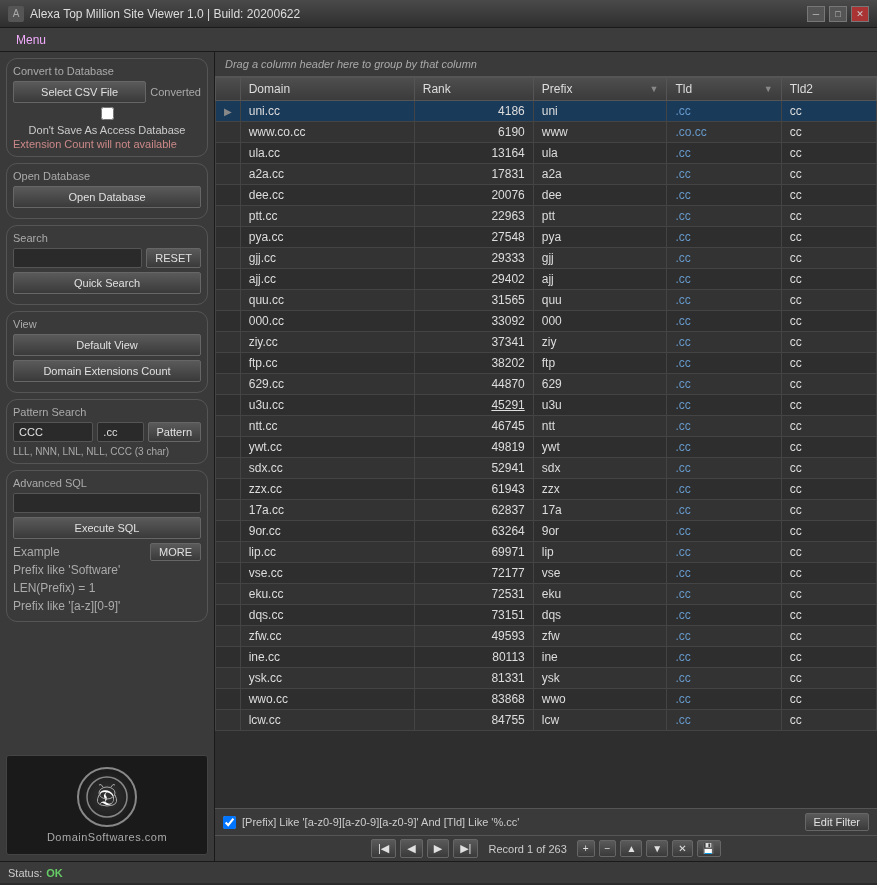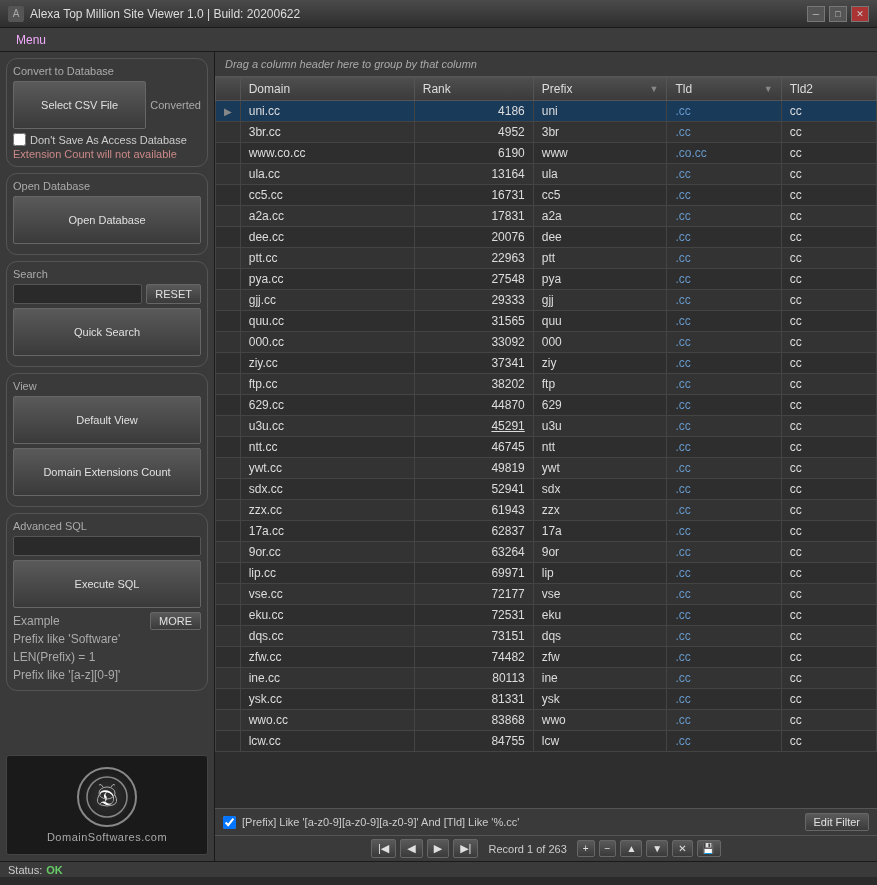--- a/index.html
+++ b/index.html
@@ -90,21 +90,21 @@
       font-size: 11px;
       color: #aaa;
       margin-bottom: 4px;
     }
 
     .btn {
       width: 100%;
       background: linear-gradient(to bottom, #5a5a5a, #3a3a3a);
       border: 1px solid #666;
       color: #e0e0e0;
-      padding: 17px 8px;
+      padding: 4px 8px;
       cursor: pointer;
       font-size: 11px;
       border-radius: 2px;
       margin-bottom: 4px;
     }
 
     .convert-top {
       display: flex;
       align-items: center;
       gap: 4px;
@@ -117,20 +117,21 @@
       white-space: nowrap;
     }
 
     .checkbox-row {
       display: flex;
       align-items: center;
       gap: 4px;
       font-size: 11px;
       color: #ccc;
       margin-bottom: 2px;
+      flex-direction: column;
     }
     .not-available {
       font-size: 11px;
       color: #cc8888;
     }
 
     input[type="text"] {
       width: 100%;
       background: #2a2a2a;
       border: 1px solid #555;
@@ -372,21 +373,21 @@
       color: #e0e0e0;
       padding: 2px 5px;
       cursor: pointer;
       font-size: 10px;
       border-radius: 2px;
     }
 
     
     #status-bar {
       background: #3a3a3a;
-      height: 16px;
+      height: 22px;
       display: flex;
       align-items: center;
       padding: 0 8px;
       border-top: 1px solid #1a1a1a;
       font-size: 11px;
       color: #ccc;
       gap: 4px;
     }
     .status-ok {
       color: #66cc66;
@@ -442,20 +443,29 @@
       </div>
       <button class="btn">Quick Search</button>
     </div>
 
     <div class="section-box">
       <div class="section-label">View</div>
       <button class="btn">Default View</button>
       <button class="btn">Domain Extensions Count</button>
     </div>
 
+    <div class="section-box">
+      <div class="section-label">Pattern Search</div>
+      <div class="pattern-inputs">
+        <input type="text" value="CCC" style="">
+        <input type="text" value=".cc" style="">
+        <button class="pattern-btn">Pattern</button>
+      </div>
+      <div class="pattern-hint">LLL, NNN, LNL, NLL, CCC (3 char)</div>
+    </div>
 
     <div class="section-box">
       <div class="section-label">Advanced SQL</div>
       <input type="text" style="margin-bottom: 4px;">
       <button class="btn">Execute SQL</button>
       <div style="display:flex; justify-content:space-between; align-items:flex-start;">
         <div class="example-block">
           <div>Example</div>
           <div>Prefix like 'Software'</div>
           <div>LEN(Prefix) = 1</div>
@@ -524,52 +534,36 @@
         <tr class="selected">
               <td class="row-indicator">▶</td>
               <td>uni.cc</td>
               <td style="text-align: right;">4186</td>
               <td>uni</td>
               <td class="tld-col">.cc</td>
               <td>cc</td>
             </tr>
             <tr>
               <td class="row-indicator"></td>
-              <td>3br.cc</td>
-              <td style="text-align: right;">4952</td>
-              <td>3br</td>
-              <td class="tld-col">.cc</td>
-              <td>cc</td>
-            </tr>
-            <tr>
-              <td class="row-indicator"></td>
               <td>www.co.cc</td>
               <td style="text-align: right;">6190</td>
               <td>www</td>
               <td class="tld-col">.co.cc</td>
               <td>cc</td>
             </tr>
             <tr>
               <td class="row-indicator"></td>
               <td>ula.cc</td>
               <td style="text-align: right;">13164</td>
               <td>ula</td>
               <td class="tld-col">.cc</td>
               <td>cc</td>
             </tr>
             <tr>
               <td class="row-indicator"></td>
-              <td>cc5.cc</td>
-              <td style="text-align: right;">16731</td>
-              <td>cc5</td>
-              <td class="tld-col">.cc</td>
-              <td>cc</td>
-            </tr>
-            <tr>
-              <td class="row-indicator"></td>
               <td>a2a.cc</td>
               <td style="text-align: right;">17831</td>
               <td>a2a</td>
               <td class="tld-col">.cc</td>
               <td>cc</td>
             </tr>
             <tr>
               <td class="row-indicator"></td>
               <td>dee.cc</td>
               <td style="text-align: right;">20076</td>
@@ -596,20 +590,28 @@
             <tr>
               <td class="row-indicator"></td>
               <td>gjj.cc</td>
               <td style="text-align: right;">29333</td>
               <td>gjj</td>
               <td class="tld-col">.cc</td>
               <td>cc</td>
             </tr>
             <tr>
               <td class="row-indicator"></td>
+              <td>ajj.cc</td>
+              <td style="text-align: right;">29402</td>
+              <td>ajj</td>
+              <td class="tld-col">.cc</td>
+              <td>cc</td>
+            </tr>
+            <tr>
+              <td class="row-indicator"></td>
               <td>quu.cc</td>
               <td style="text-align: right;">31565</td>
               <td>quu</td>
               <td class="tld-col">.cc</td>
               <td>cc</td>
             </tr>
             <tr>
               <td class="row-indicator"></td>
               <td>000.cc</td>
               <td style="text-align: right;">33092</td>
@@ -725,21 +727,21 @@
               <td class="row-indicator"></td>
               <td>dqs.cc</td>
               <td style="text-align: right;">73151</td>
               <td>dqs</td>
               <td class="tld-col">.cc</td>
               <td>cc</td>
             </tr>
             <tr>
               <td class="row-indicator"></td>
               <td>zfw.cc</td>
-              <td style="text-align: right;">74482</td>
+              <td style="text-align: right;">49593</td>
               <td>zfw</td>
               <td class="tld-col">.cc</td>
               <td>cc</td>
             </tr>
             <tr>
               <td class="row-indicator"></td>
               <td>ine.cc</td>
               <td style="text-align: right;">80113</td>
               <td>ine</td>
               <td class="tld-col">.cc</td>

